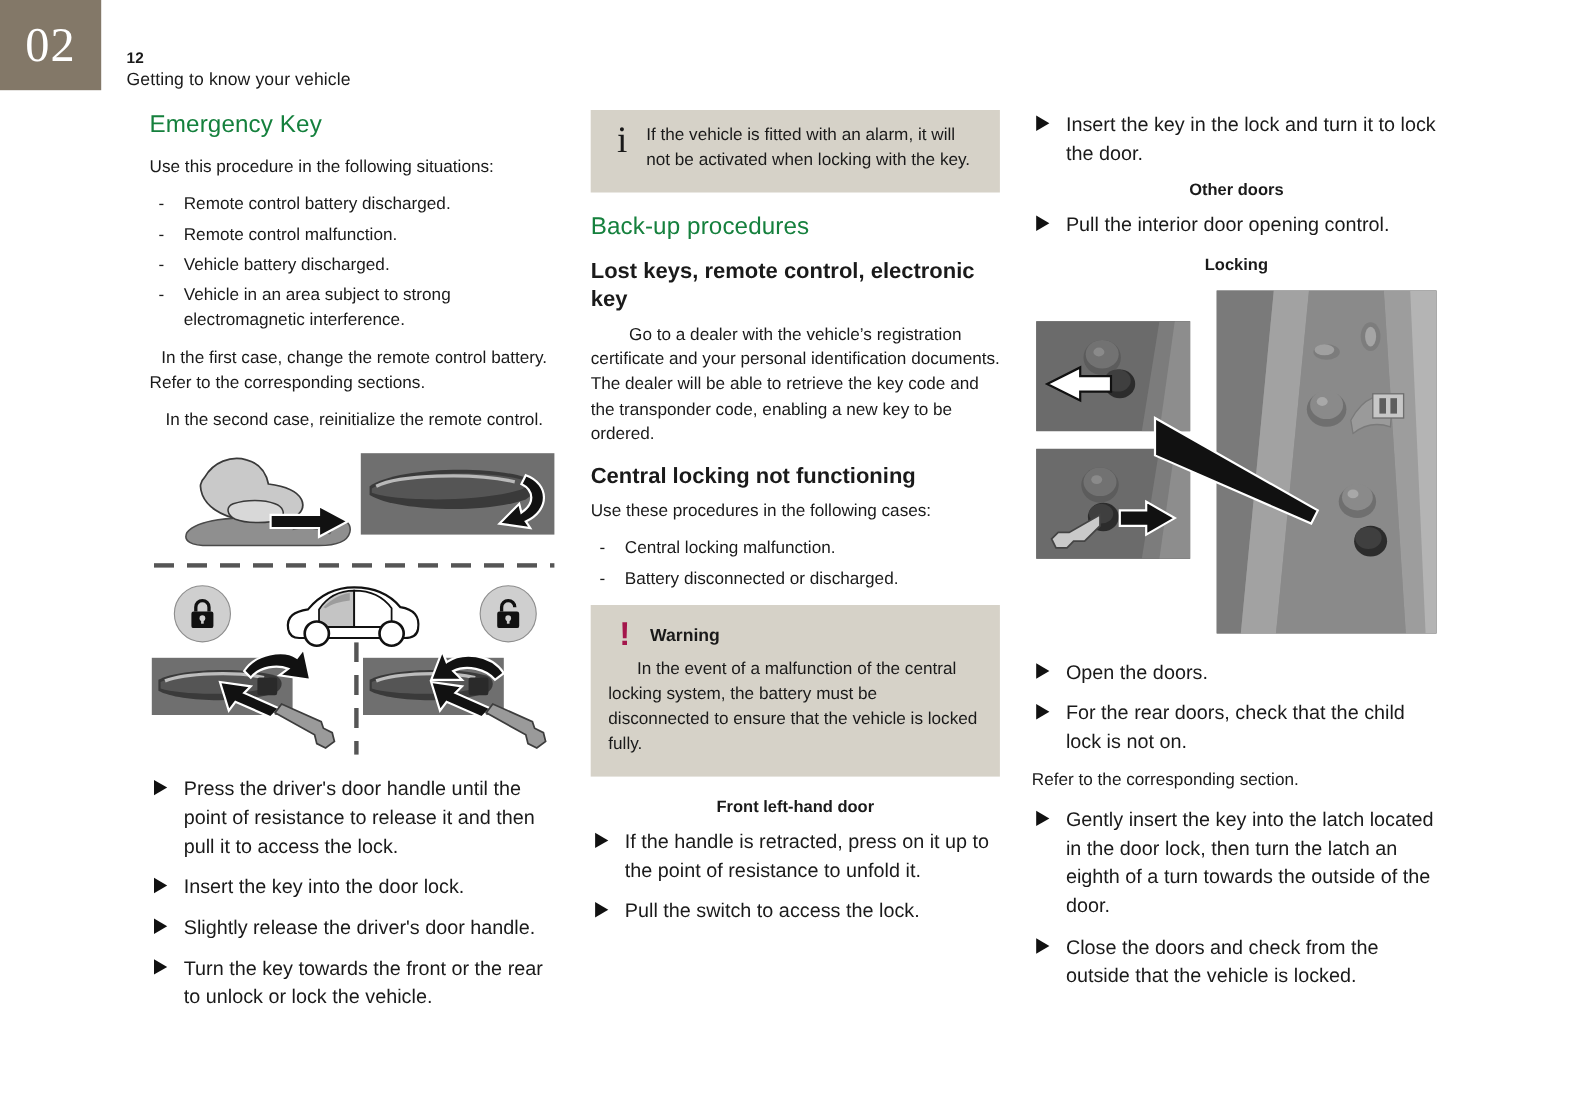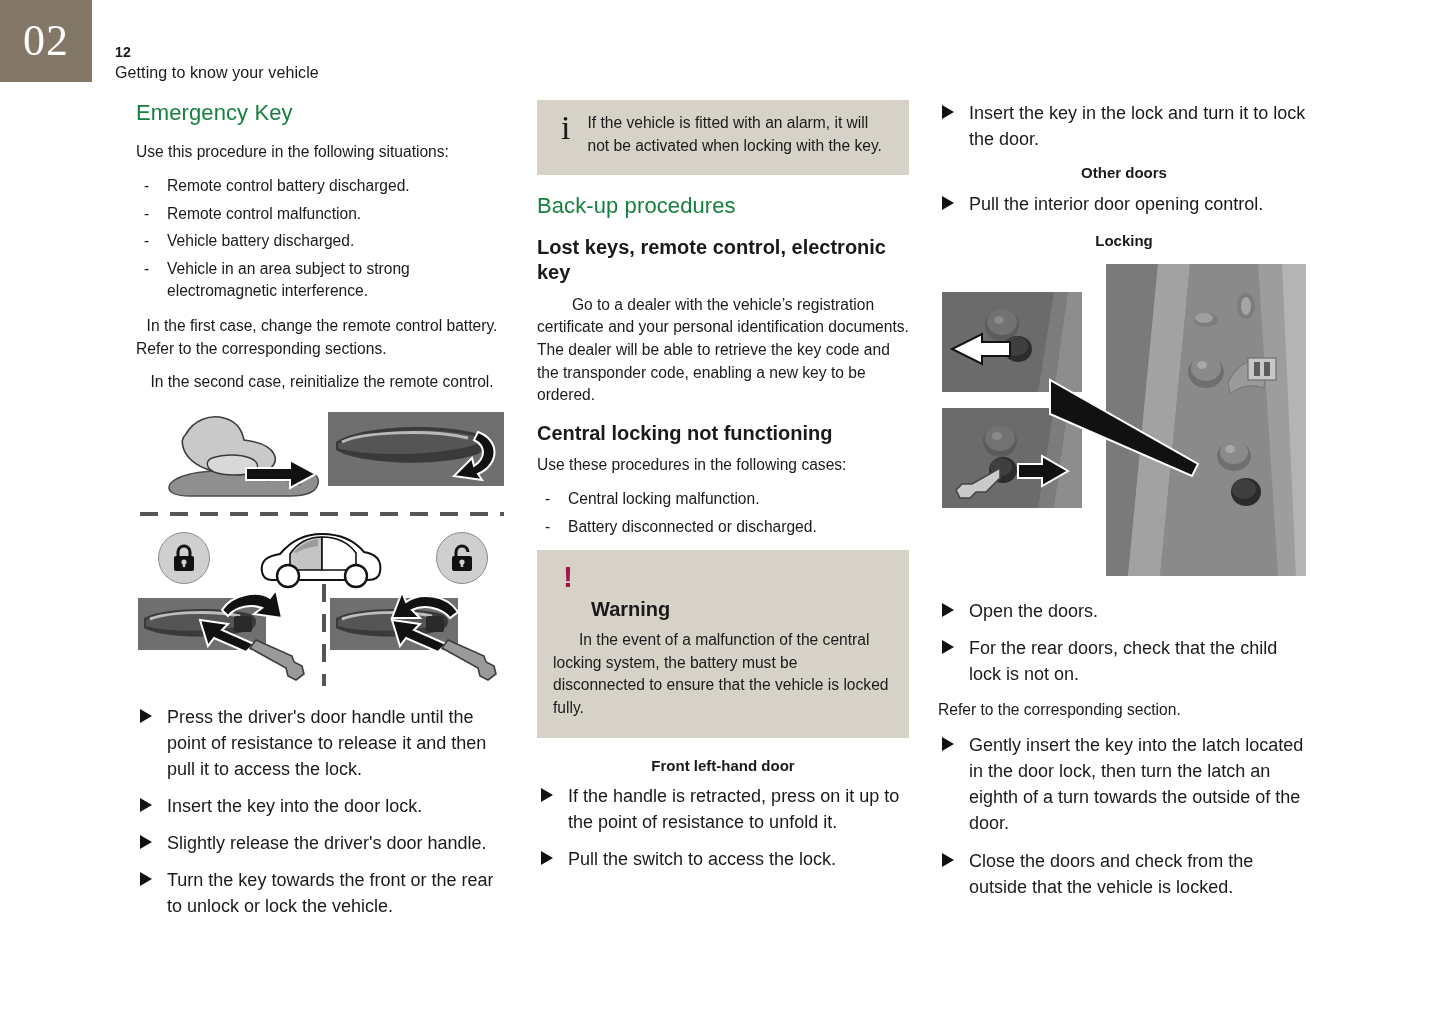--- a/index.html
+++ b/index.html
@@ -83,21 +83,21 @@
     font-size: 34px; line-height: 0.95; padding: 0 17px 0 8px;
     color: #1a1a1a;
   }
   .warn-head {
     display: flex; align-items: flex-start; gap: 18px; margin-bottom: 8px;
   }
   .warn-bang {
     font-size: 30px; font-weight: bold; line-height: .85;
     color: #a4164b; padding-left: 10px;
   }
-  .warn-title { font-size: 20px; font-weight: bold; padding-top: 6px; margin-top: 28px; }
+  .warn-title { font-size: 16px; font-weight: bold; padding-top: 6px; }
   .warn-body { font-size: 15.6px; line-height: 1.45; text-indent: 26px; }
 
   
   .fig1 { position: relative; width: 372px; height: 280px; margin: 14px 0 16px 0; }
   .dashline {
     position: absolute; left: 4px; top: 104px; width: 364px; height: 4px;
     background: repeating-linear-gradient(to right, #555 0 18px, transparent 18px 30px);
   }
   .vdash {
     position: absolute; left: 186px; top: 176px; width: 4px; height: 102px;

